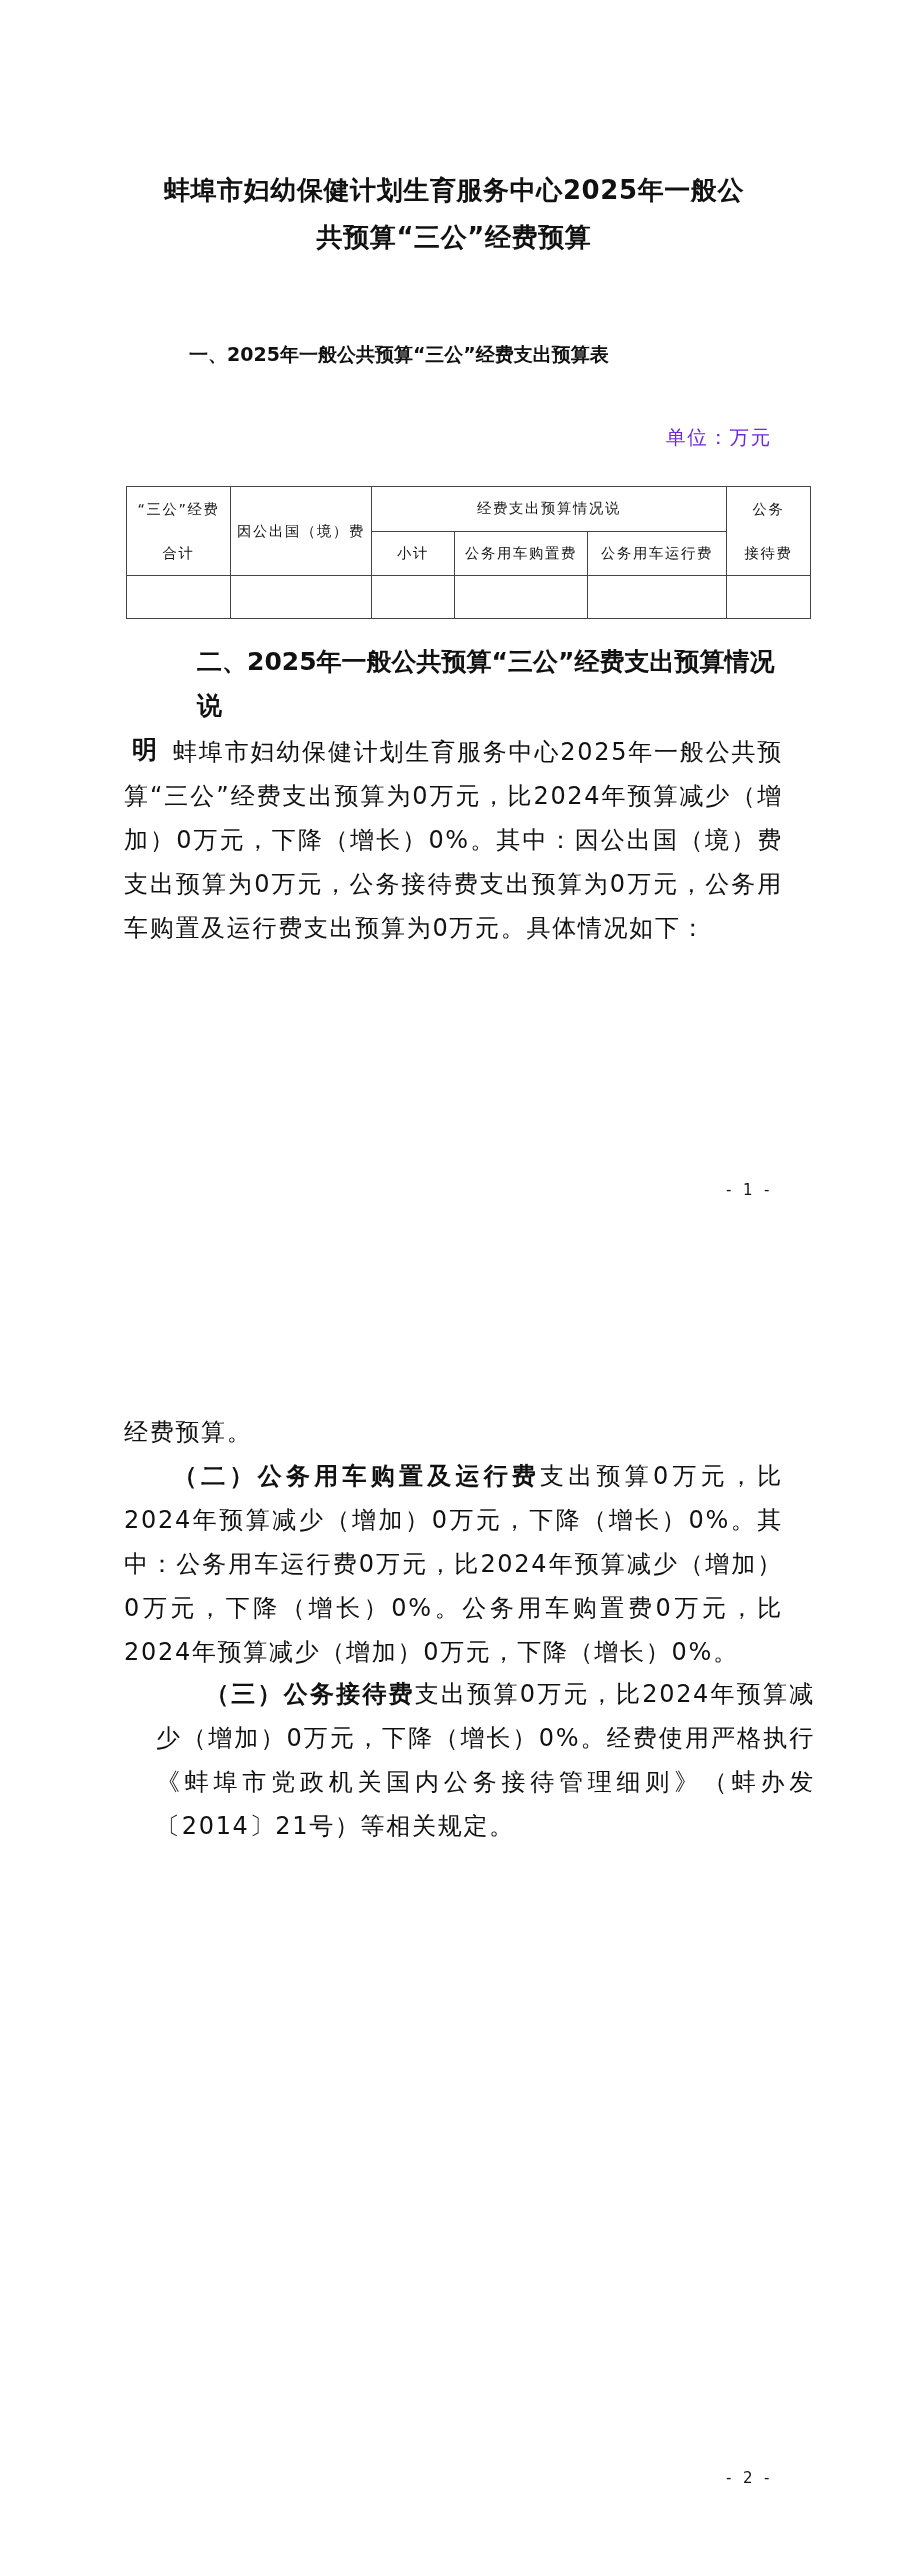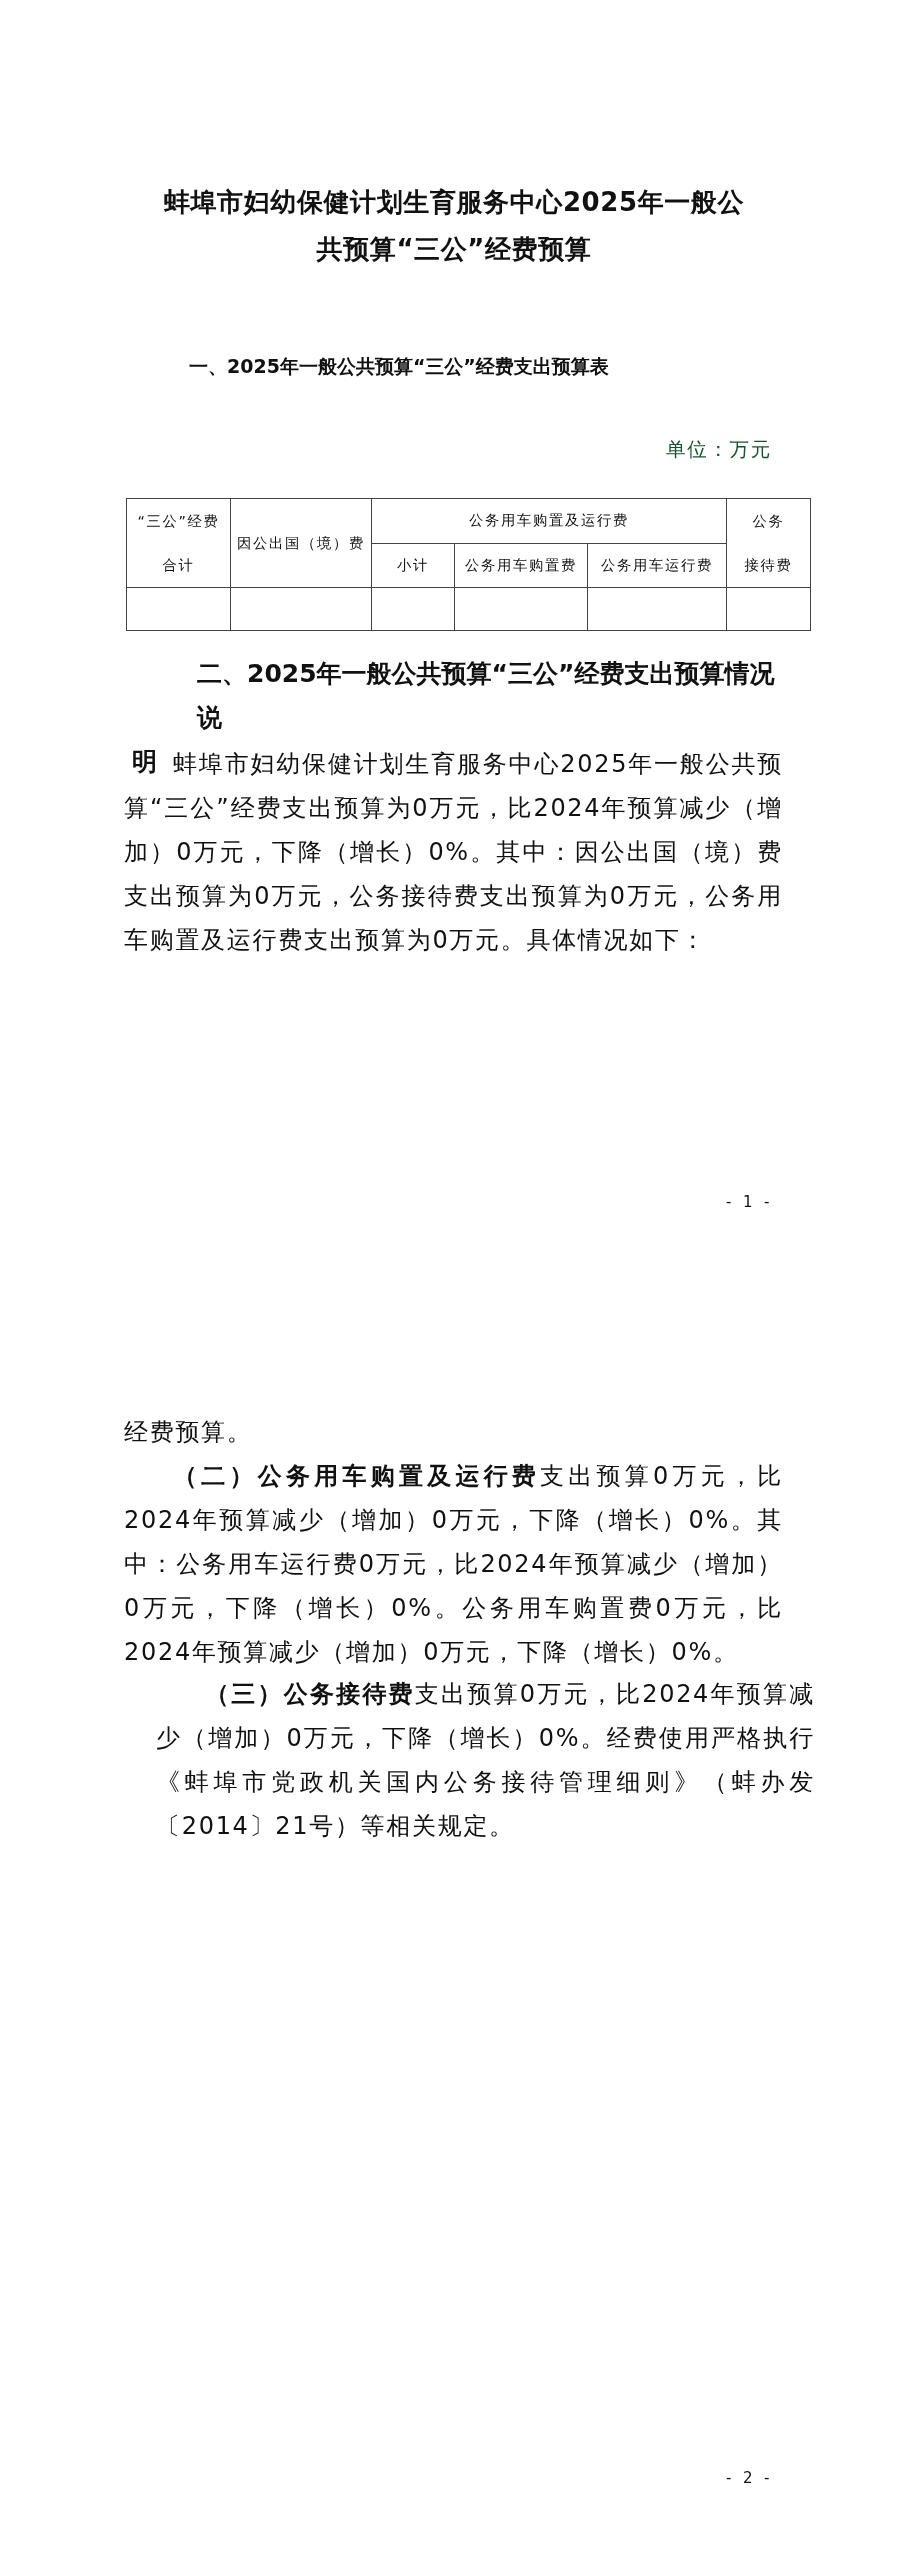--- a/index.html
+++ b/index.html
@@ -1,24 +1,24 @@
 <!DOCTYPE html>
 <html style="font-size:9.2px"><head>
 <meta charset="utf-8">
 <style>
   html, body { margin: 0; padding: 0; background: #ffffff; }
   body { width: 910px; height: 2576px; position: relative; overflow: hidden;
          font-family: "DejaVu Sans", "Liberation Sans", sans-serif; color: #111; }
   .page { position: absolute; left: 0; width: 910px; background: #fff; }
-  .page1 { top: 16px; height: 1288px; }
+  .page1 { top: 4px; height: 1288px; }
   .page2 { top: 1288px; height: 1288px; }
   .title { position: absolute; left: 124px; width: 660px; text-align: center;
            font-size: 26px; font-weight: bold; line-height: 44px; letter-spacing: 0.6px; }
   .section-title { position: absolute; font-size: 25px; line-height: 44px; font-weight: bold; }
-  .unit { position: absolute; right: 138px; top: 420px; font-size: 19.5px; letter-spacing: 1.7px; color: #14532d; }
+  .unit { position: absolute; right: 138px; top: 420px; font-size: 19.5px; letter-spacing: 1.7px; color: #6d28d9; }
   table.budget { position: absolute; left: 126px; top: 453px; width: 683px; border-collapse: collapse;
                  table-layout: fixed; font-size: 14.3px; letter-spacing: 1.7px; margin-top: 29px; }
   table.budget td { border: 1.1px solid #444; text-align: center; vertical-align: middle; padding: 0; }
   .body-text { position: absolute; left: 124px; width: 659px; font-size: 24px; line-height: 44px;
                letter-spacing: 1.7px; text-align: justify; }
   .indent { text-indent: 49px; }
   .page-num { position: absolute; font-family: "DejaVu Sans", sans-serif; font-size: 15px; letter-spacing: 3.4px; }
   .bold { font-weight: bold; }
   .hdr-line { display: block; line-height: 44px; }
 </style>
@@ -44,21 +44,21 @@
         <col style="width:139px">
         <col style="width:84px">
     </colgroup>
     <tbody>
         <tr style="height:44px;">
       <td rowspan="2">
         <div style="line-height:44px;">“三公”经费</div>
         <div style="line-height:44px;">合计</div>
       </td>
       <td rowspan="2">因公出国（境）费</td>
-      <td colspan="3">公务用车购置及运行费</td>
+      <td colspan="3">经费支出预算情况说</td>
       <td rowspan="2">
         <div style="line-height:44px;">公务</div>
         <div style="line-height:44px;text-align:center;">接待费</div>
       </td>
     </tr>
     <tr style="height:44px;">
       <td>小计</td>
       <td>公务用车购置费</td>
       <td>公务用车运行费</td>
     </tr>

